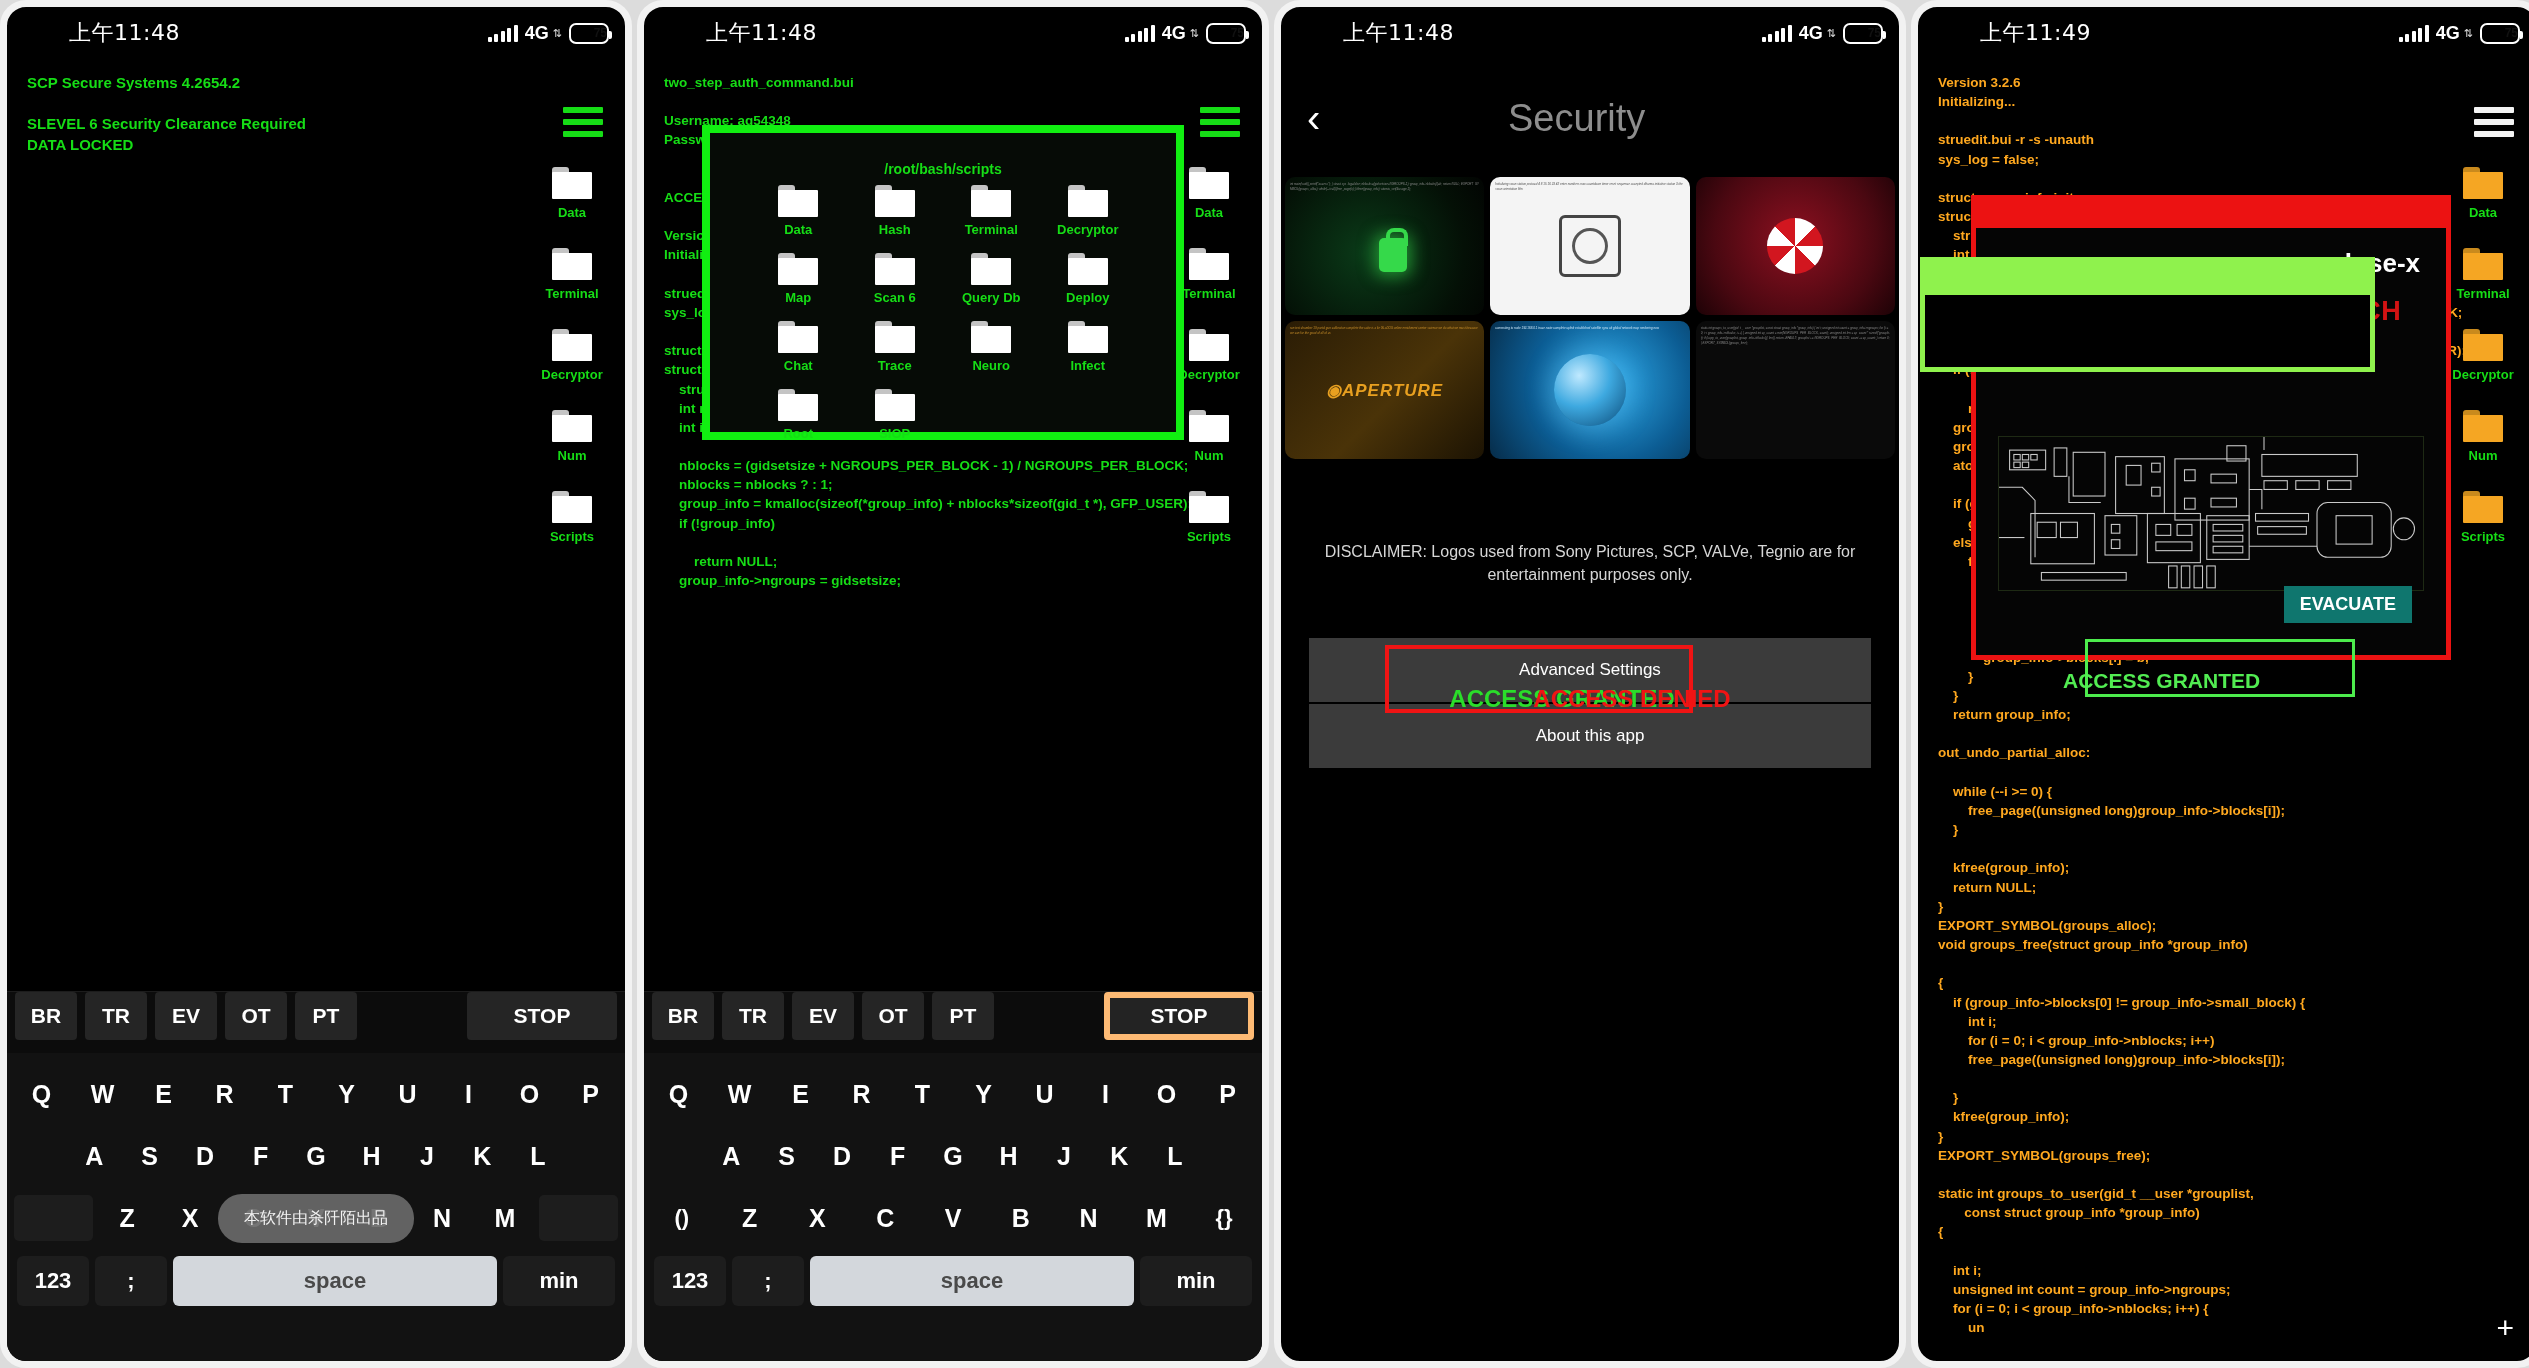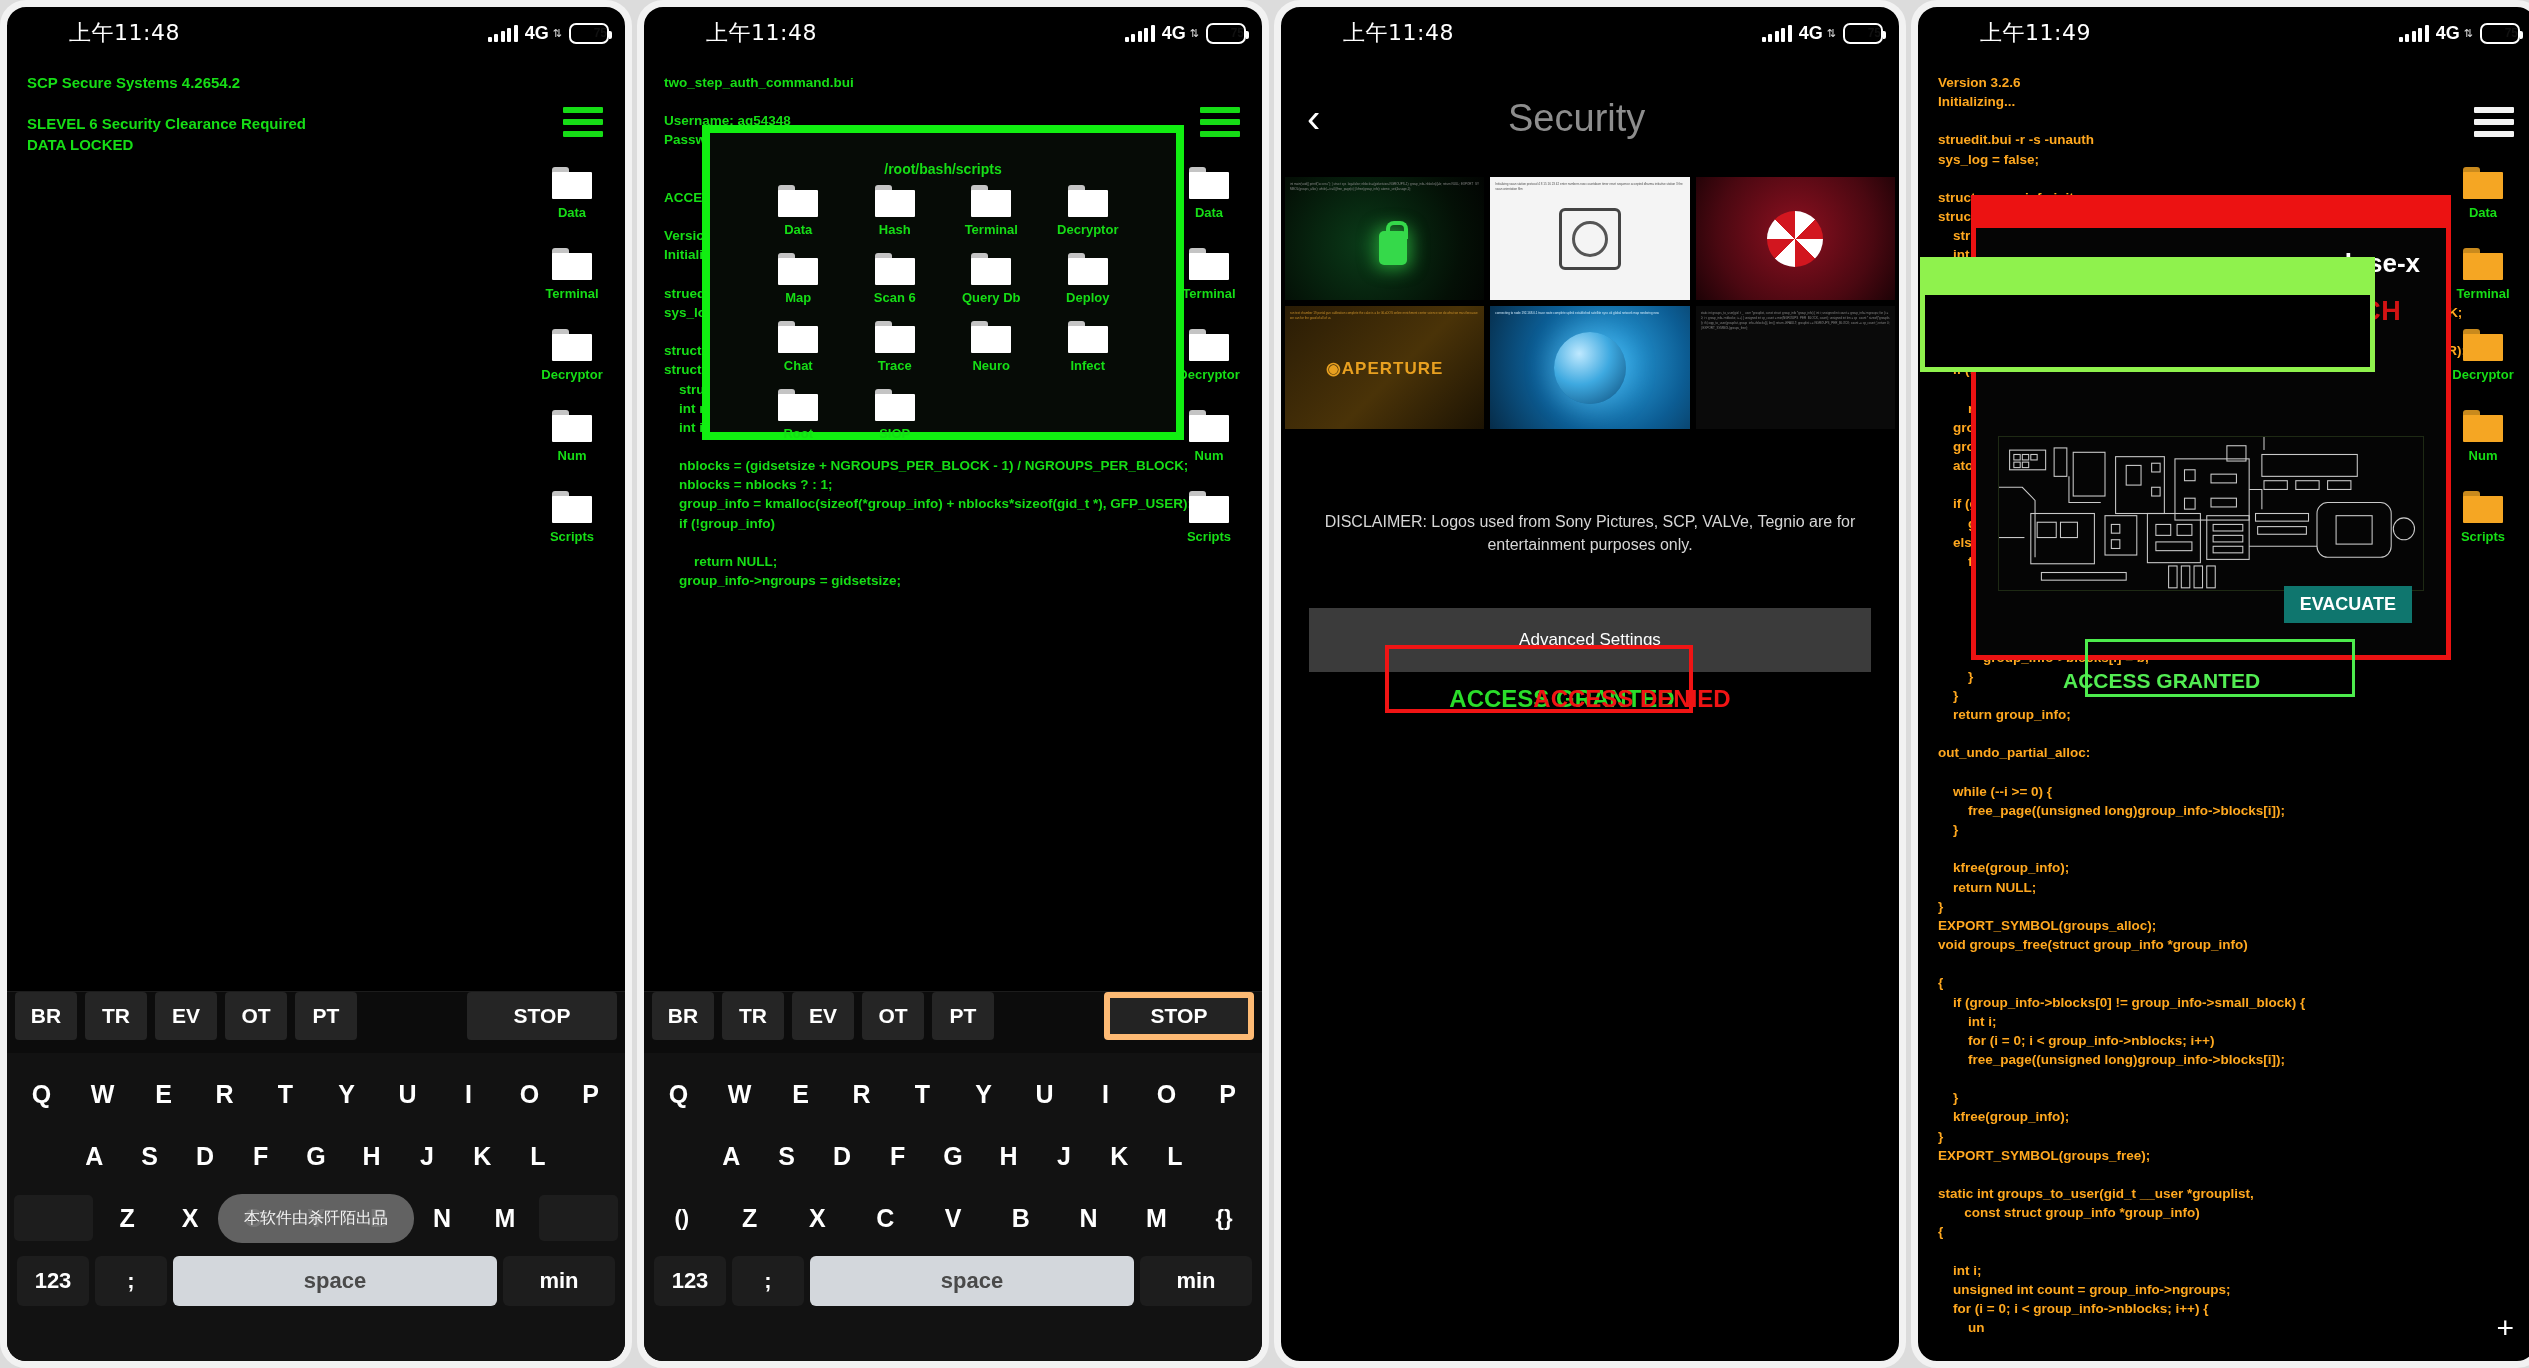--- a/index.html
+++ b/index.html
@@ -122,21 +122,21 @@
     bottom: 118px; background: rgba(105,105,105,.92); color: #f2f2f2;
     font-size: 16px; padding: 14px 26px; border-radius: 24px; z-index: 60;
     font-family: "DejaVu Sans", sans-serif; white-space: nowrap;
   }
 
   
   .set-head { height: 118px; display: flex; align-items: center; padding: 0 26px; }
   .back-chev { color: #fff; font-size: 40px; font-weight: 300; line-height: 1; }
   .set-title { flex: 1; text-align: center; color: #8d8d8d; font-size: 38px; margin-left: -40px; font-weight: 400; }
   .thumbs { display: grid; grid-template-columns: repeat(3, 1fr); gap: 6px; padding: 0 4px; }
-  .thumb { height: 123px; border-radius: 0; overflow: hidden; position: relative; background: #111; }
+  .thumb { height: 138px; border-radius: 10px; overflow: hidden; position: relative; background: #111; font-style: italic; }
   .tn-1 { background: radial-gradient(circle at 40% 55%, #0a3a18 0%, #041006 70%, #020402 100%); }
   .tn-2 { background: #f4f4f4; }
   .tn-3 { background: radial-gradient(circle at 50% 45%, #8d1020 0%, #4a0811 65%, #1d0206 100%); }
   .tn-4 { background: linear-gradient(135deg,#2a1c05 0%, #4a3308 55%, #1c1303 100%); }
   .tn-5 { background: radial-gradient(circle at 60% 45%, #2ea9e8 0%, #0c5d94 55%, #062c49 100%); }
   .tn-6 { background: #0a0a0a; }
   .tn-lock { position: absolute; left: 47%; top: 44%; width: 28px; height: 34px; background: #35d94a; border-radius: 5px; box-shadow: 0 0 16px 5px rgba(53,217,74,.55); }
   .tn-lock::before { content:""; position:absolute; left:7px; top:-10px; width:14px;height:14px;border:4px solid #35d94a;border-bottom:none;border-radius:8px 8px 0 0;}
   .tn-dharma { position:absolute; left:50%; top:50%; transform:translate(-50%,-50%); width:62px;height:62px; border:3px solid #444; border-radius:6px; }
   .tn-dharma::after{content:"";position:absolute;inset:10px;border:3px solid #555;border-radius:50%;}
@@ -626,20 +626,21 @@
       <div class="thumb tn-6">
         <div class="tn-code">static int groups_to_user(gid_t __user *grouplist, const struct group_info *group_info) { int i; unsigned int count = group_info-&gt;ngroups; for (i = 0; i &lt; group_info-&gt;nblocks; i++) { unsigned int cp_count = min(NGROUPS_PER_BLOCK, count); unsigned int len = cp_count * sizeof(*grouplist); if (copy_to_user(grouplist, group_info-&gt;blocks[i], len)) return -EFAULT; grouplist += NGROUPS_PER_BLOCK; count -= cp_count; } return 0; } EXPORT_SYMBOL(groups_free);</div>
       </div>
     </div>
 
     <div class="disclaimer">DISCLAIMER: Logos used from Sony Pictures,
 SCP, VALVe, Tegnio are for entertainment purposes only.</div>
 
     <div class="setbtns">
       <div class="setbtn">Advanced Settings</div>
+      <div class="setbtn">About this app</div>
     </div>
 
     <div class="ovl-red-box"></div>
     <div class="ovl-denied">
       <span class="g">ACCESS GRANTED</span>
       <span class="r">ACCESS DENIED</span>
     </div>
   </div>
 
   <div class="phone">

